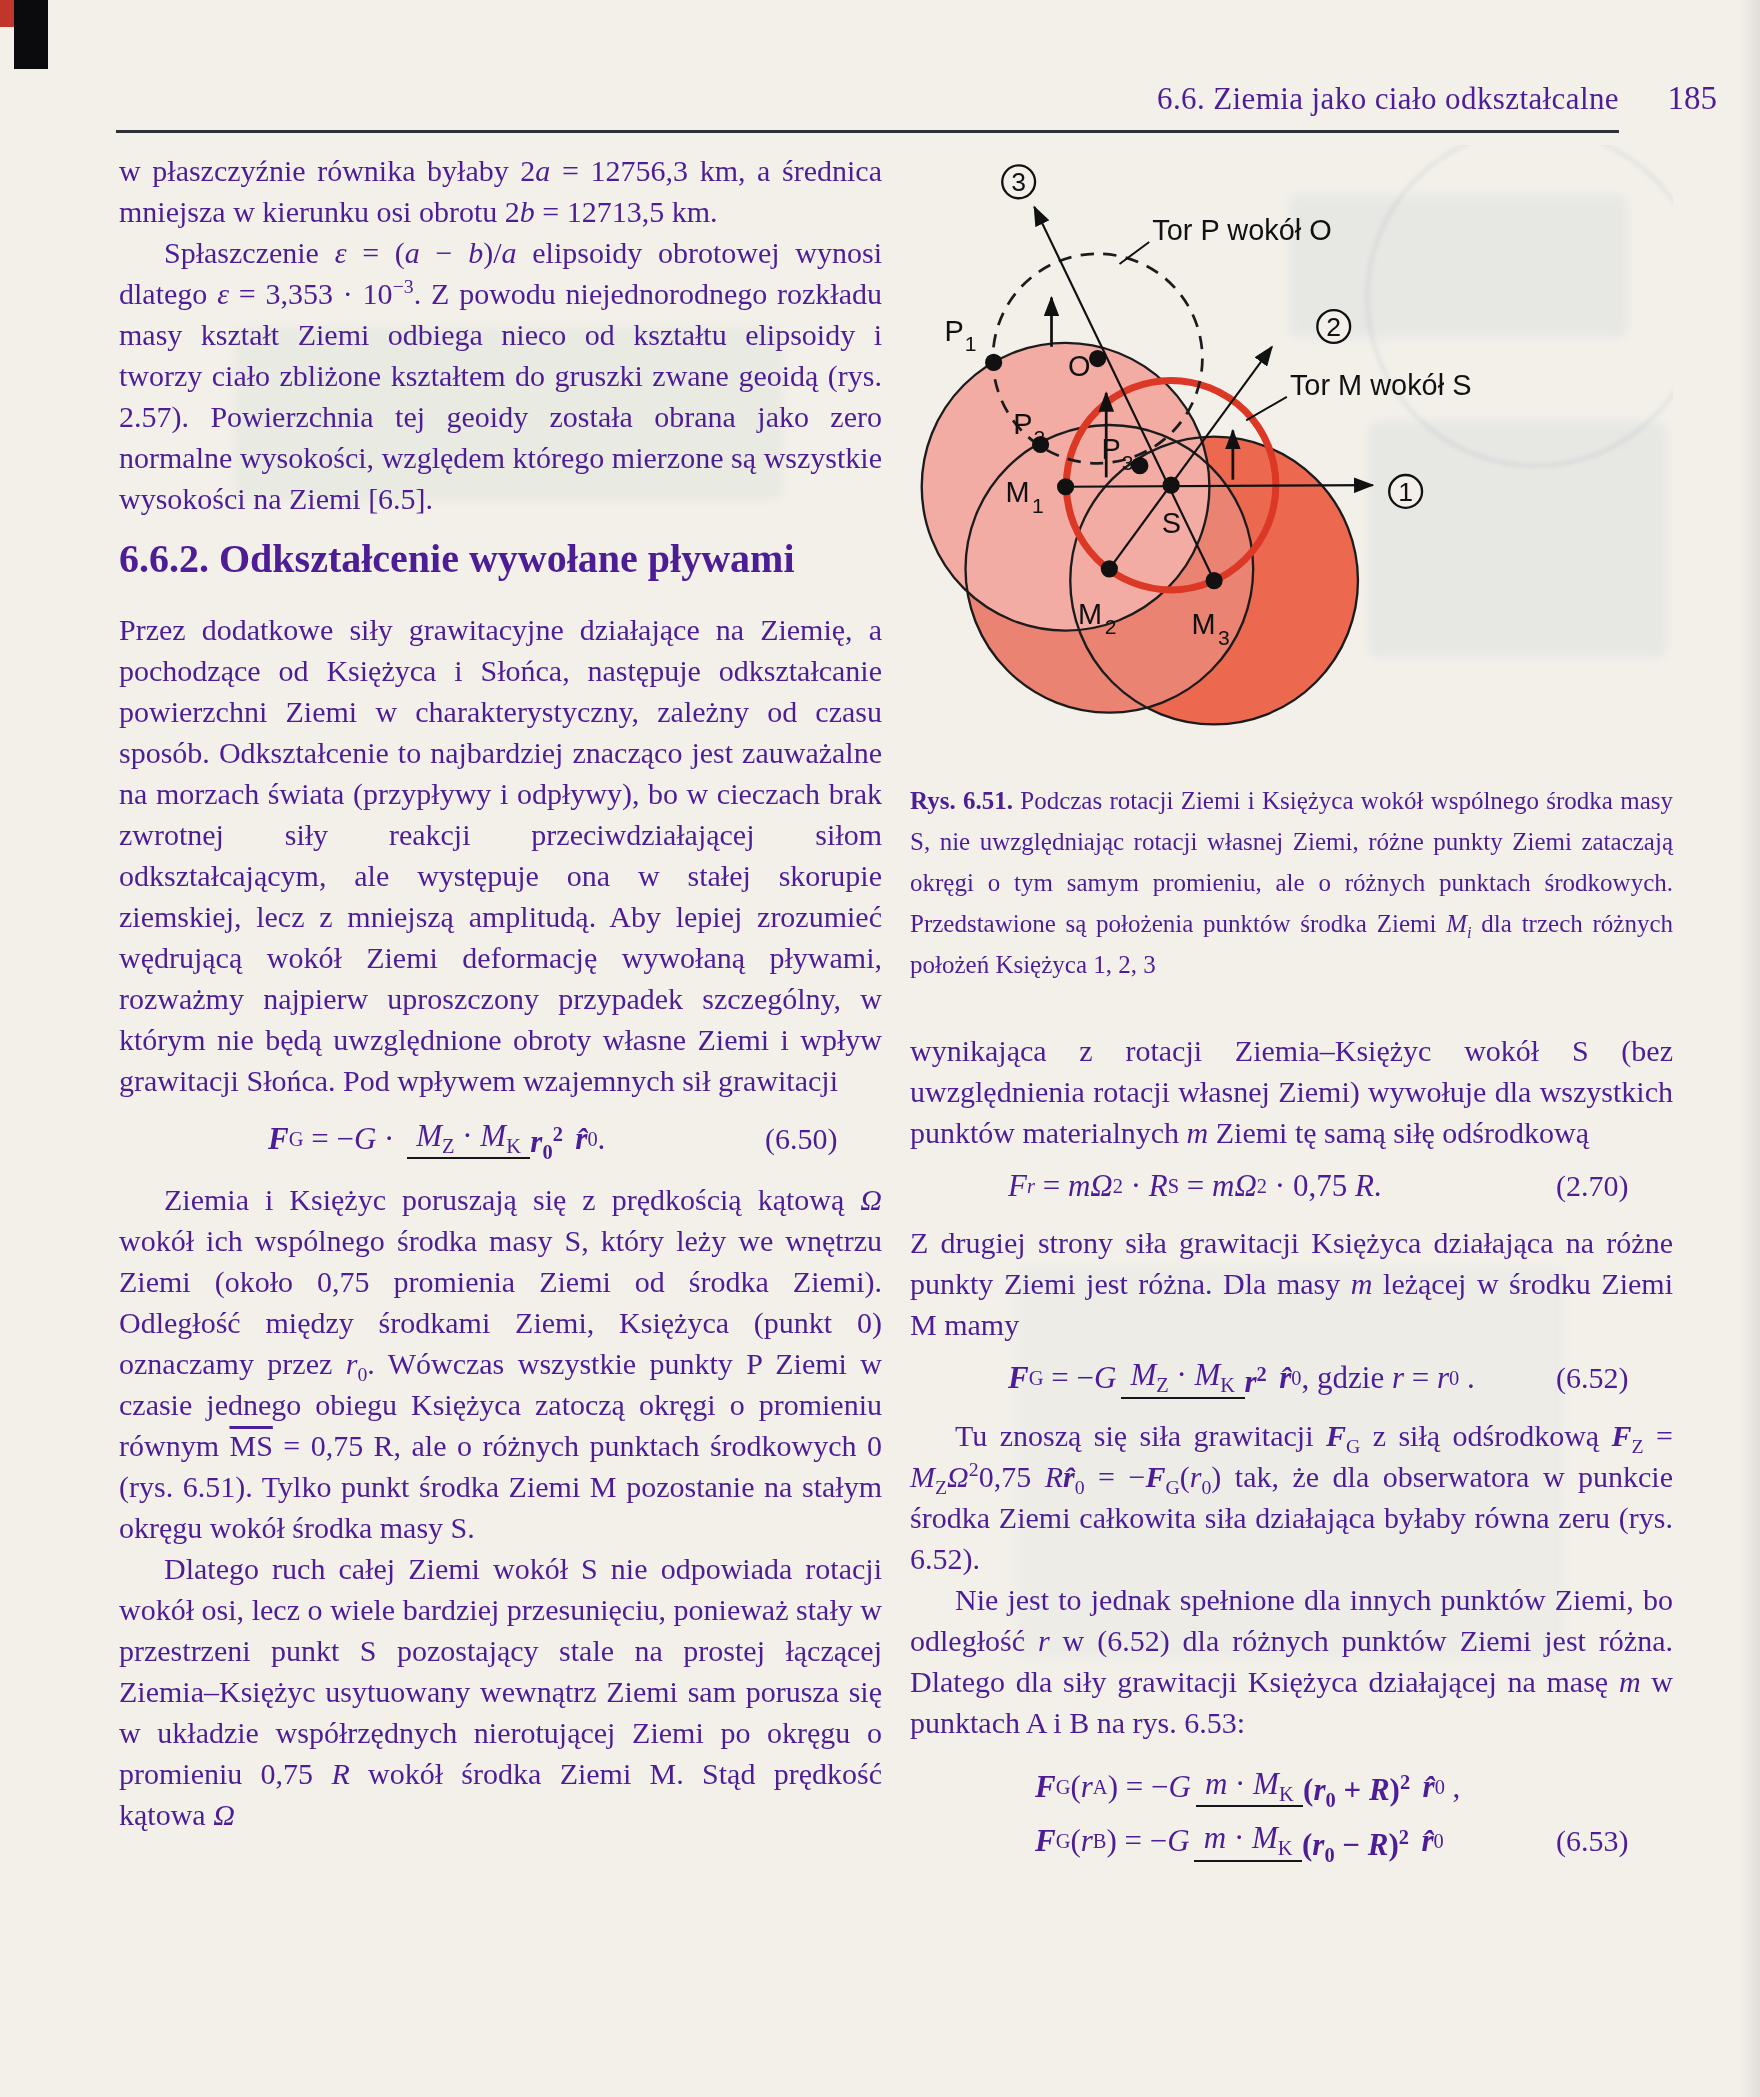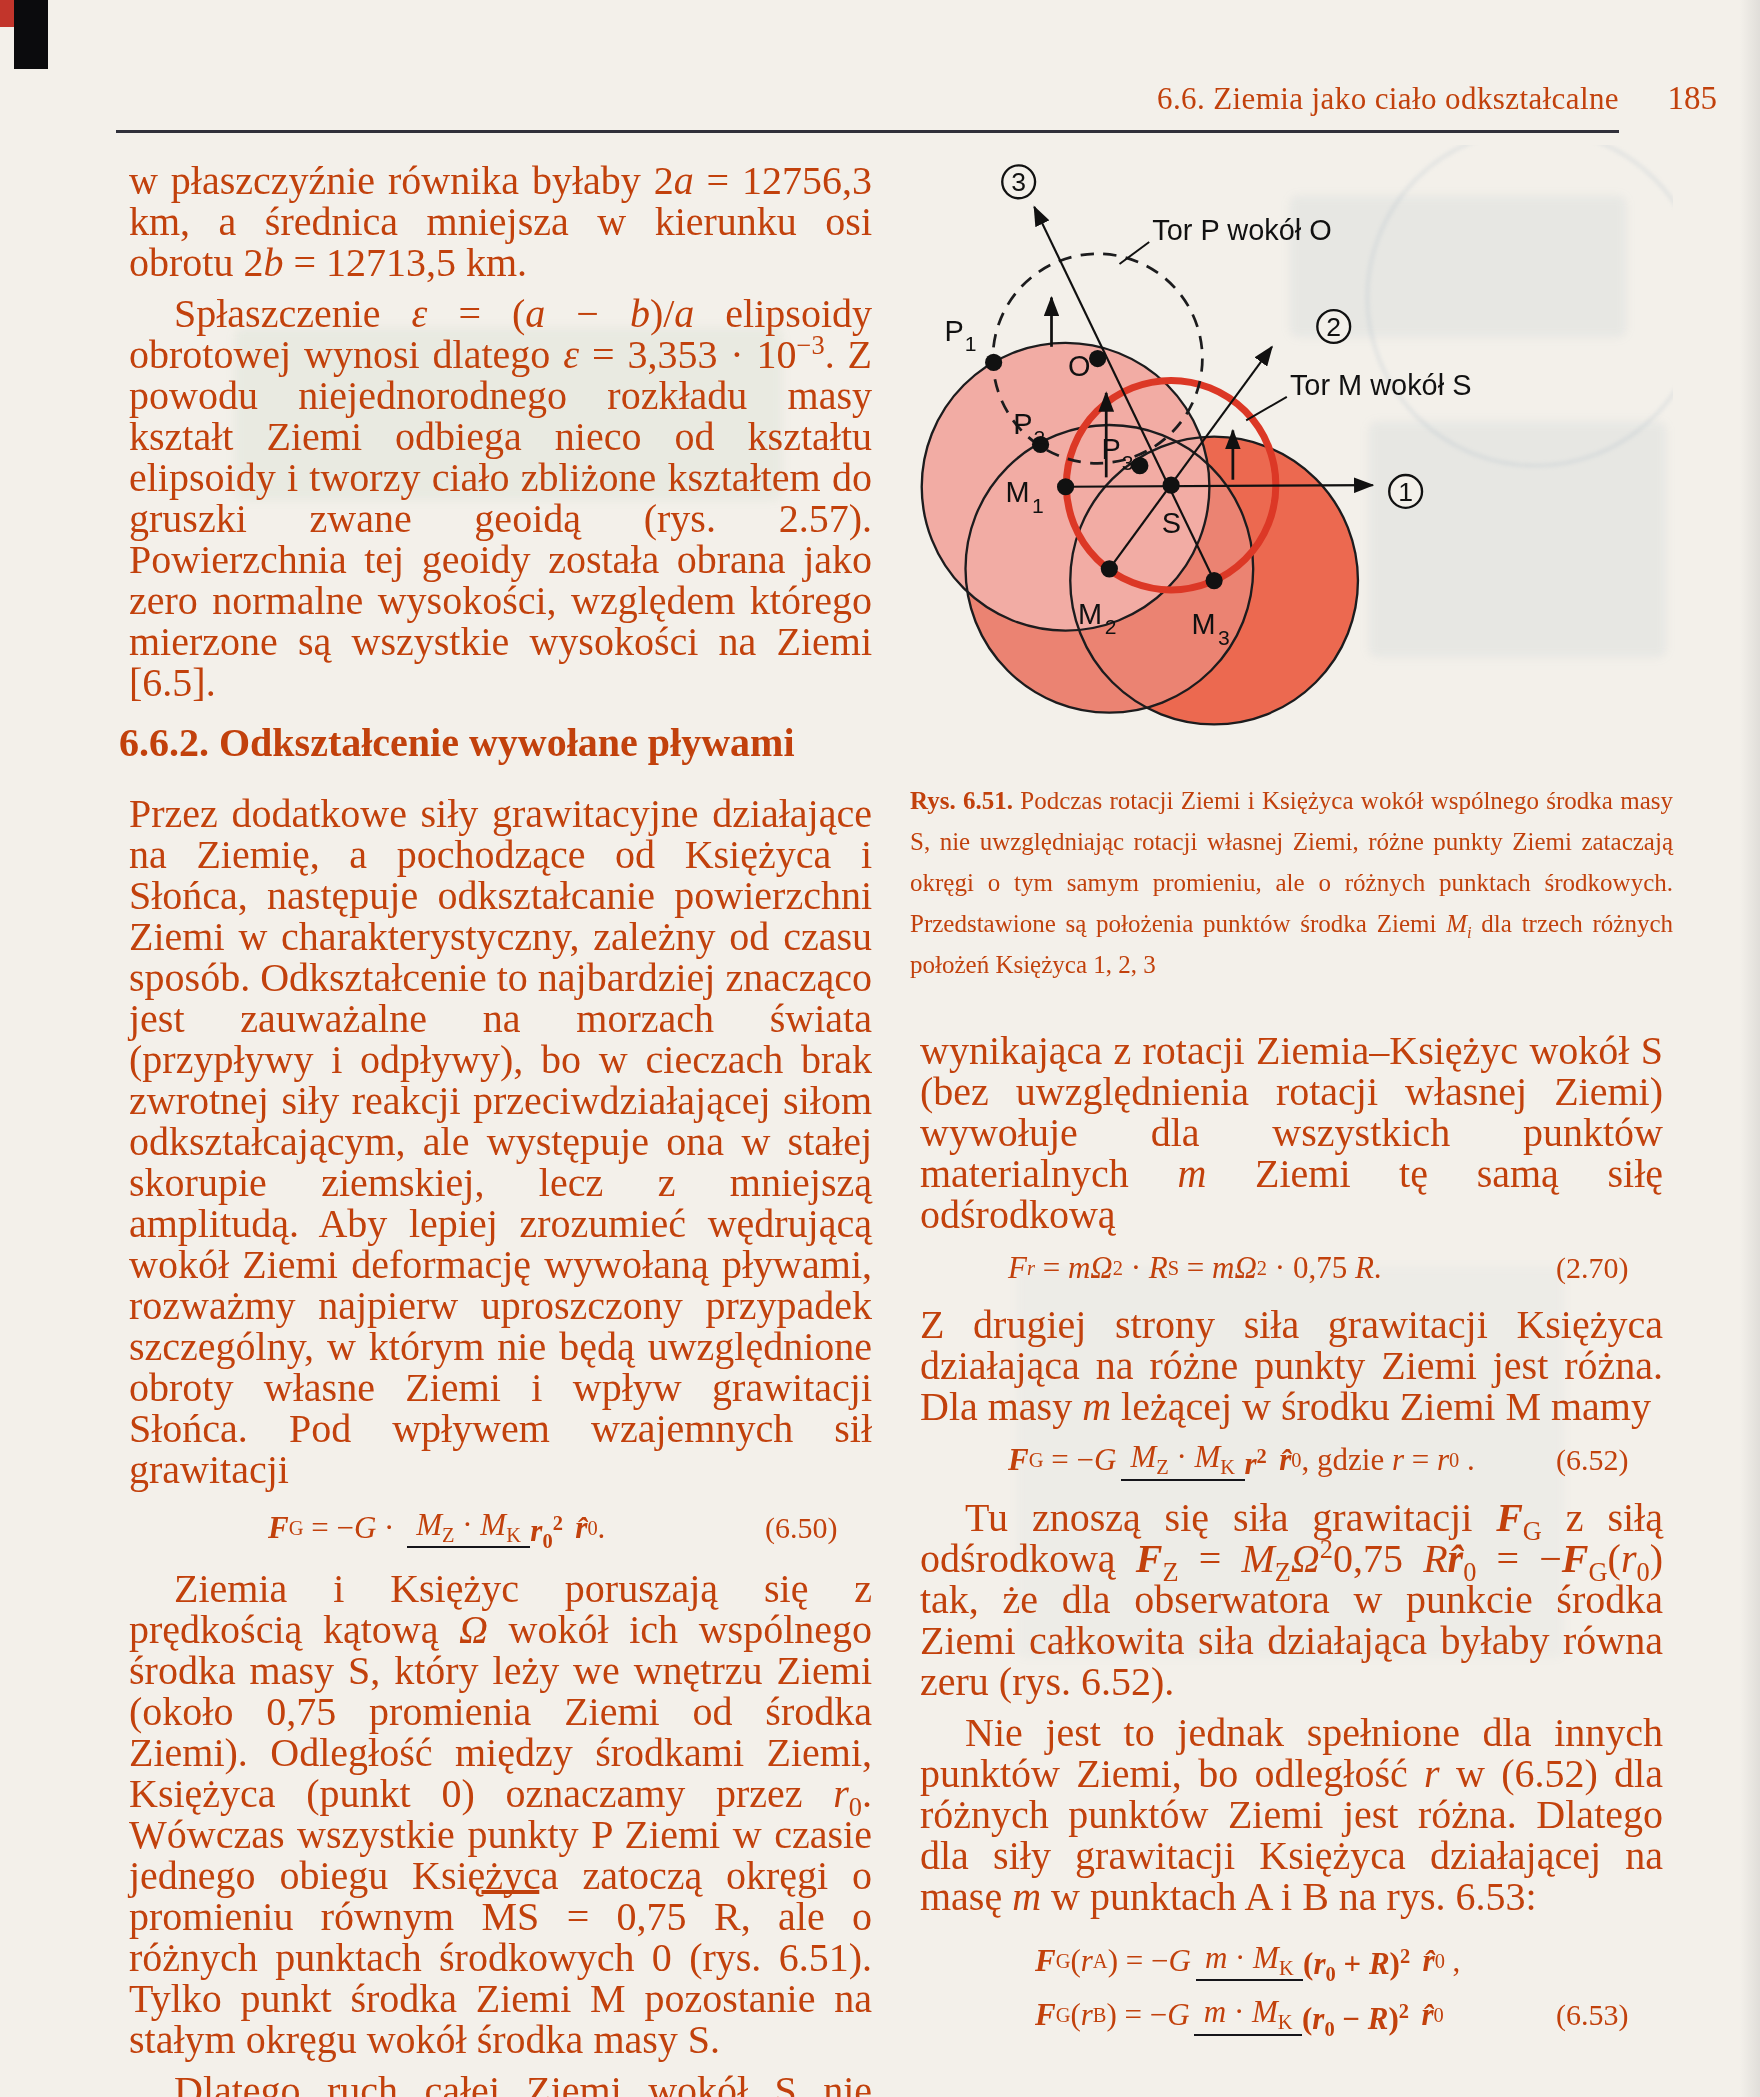--- a/index.html
+++ b/index.html
@@ -1,40 +1,40 @@
 <!DOCTYPE html>
 <html style="font-size:12.5px"><head>
 <meta charset="utf-8">
 <style>
   html,body{margin:0;padding:0;background:#888;}
   .page{
     position:relative;width:1760px;height:2097px;overflow:hidden;
     background:#f3f0ea;
-    font-family:"Liberation Serif",serif;color:#c2410c;
+    font-family:"Liberation Serif",serif;color:#4c1d95;
   }
   
   .corner-red{position:absolute;left:0;top:0;width:20.3px;height:26.6px;background:#c2352b;}
   .corner-black{position:absolute;left:14px;top:0;width:34px;height:69px;background:#0b0b0d;}
   .edge-shadow{position:absolute;right:0;top:0;width:20.3px;height:100%;
     background:linear-gradient(to right,rgba(0,0,0,0),rgba(60,60,70,.10));}
   .ghost{position:absolute;background:rgba(110,140,165,.09);filter:blur(4.7px);border-radius:7.8px;}
   .ghost.green{background:rgba(120,160,130,.08);}
 
   
   .header-title{position:absolute;top:81px;left:119px;width:1500px;text-align:right;
     font-size:31px;letter-spacing:0.4px;}
   .page-number{position:absolute;top:80px;left:1639px;width:78px;text-align:right;font-size:33px;}
   .header-rule{position:absolute;top:130px;left:116px;width:1503px;height:3.1px;background:#30303a;}
 
   
   .col{position:absolute;width:763px;}
   .col-left{left:119px;top:150px;}
   .col-right{left:910px;top:145px;}
 
-  p.body{margin:10px;font-size:40px;line-height:41px;text-align:justify;}
+  p.body{margin:0;font-size:30px;line-height:41px;text-align:justify;}
   p.ind{text-indent:45px;}
   .it{font-style:italic;}
   .bf{font-weight:bold;}
   .ol{text-decoration:overline;}
   sub{font-size:.66em;line-height:0;}
   sup{font-size:.66em;line-height:0;}
 
   h3.sec{margin:20.3px 0 31px 0;font-size:40px;line-height:39px;font-weight:bold;}
 
   .eqrow{display:flex;align-items:center;font-size:31px;line-height:38px;}

